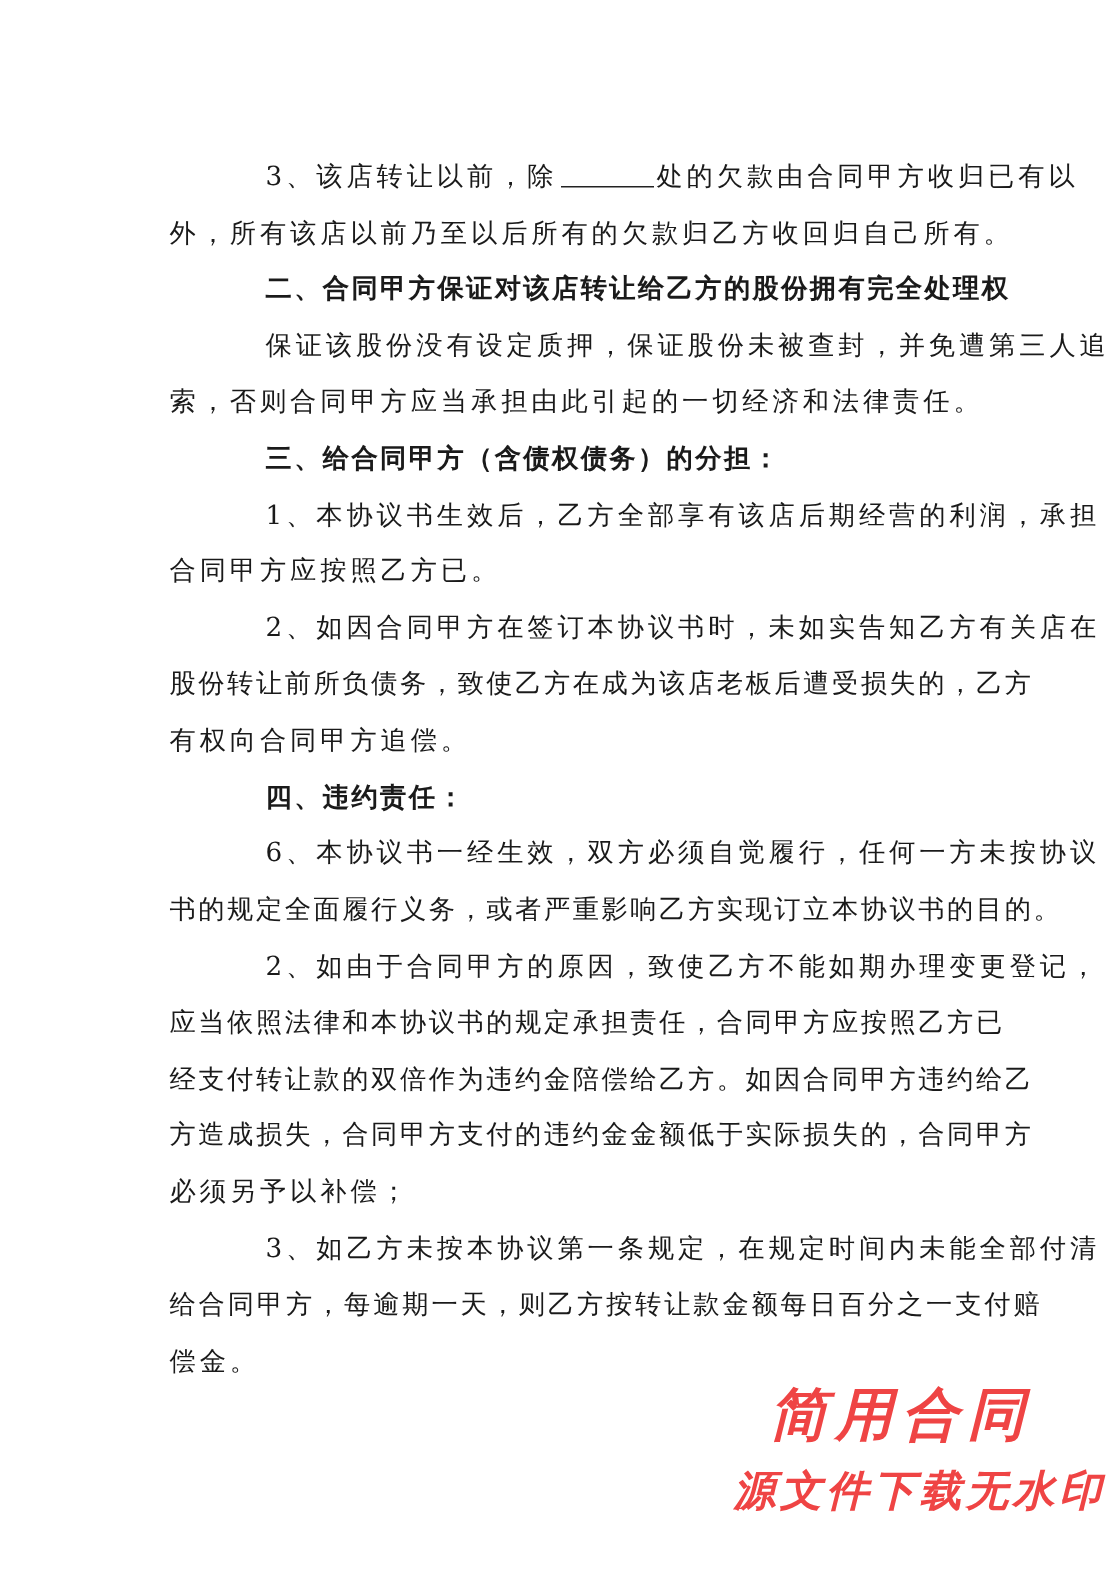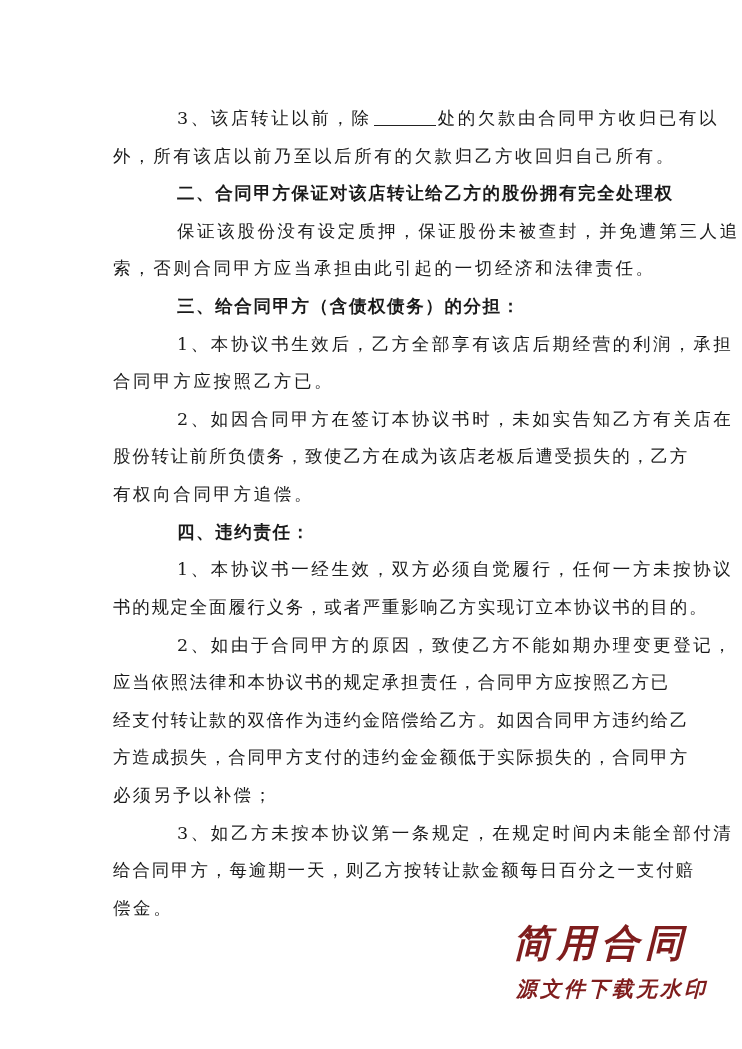--- a/index.html
+++ b/index.html
@@ -4,44 +4,44 @@
 <style>
   html, body { margin: 0; padding: 0; background: #ffffff; }
   body { width: 742px; height: 1049px; position: relative; overflow: hidden;
          font-family: "DejaVu Serif", "Liberation Serif", serif; color: #1a1a1a; }
   .page { position: absolute; left: 113px; top: 100px; width: 520px; }
   .line { position: absolute; left: 0; height: 37px; line-height: 37px; font-size: 17.5px;
           white-space: nowrap; letter-spacing: 2.6px; }
   .indent { left: 32px; margin-left: 32px; }
   .bold { font-weight: bold; font-family: "DejaVu Sans", "Liberation Sans", sans-serif; letter-spacing: 1.6px; text-align: center; }
   .blank { display: inline-block; width: 62px; border-bottom: 1.5px solid #222; height: 20px; vertical-align: -2px; margin: 0 2px; }
-  .wm { position: absolute; color: #7f1d1d; font-family: "DejaVu Sans", "Liberation Sans", sans-serif;
+  .wm { position: absolute; color: #ef4444; font-family: "DejaVu Sans", "Liberation Sans", sans-serif;
         font-weight: bold; font-style: italic; white-space: nowrap; }
   .wm1 { left: 513px; top: 918px; font-size: 38px; letter-spacing: 6px; }
-  .wm2 { left: 516px; top: 975px; font-size: 21px; letter-spacing: 3px; text-align: right; }
+  .wm2 { left: 489px; top: 975px; font-size: 28px; letter-spacing: 3px; text-align: right; }
 </style>
 </head>
 <body>
 
 <div class="page">
   <div class="line indent" style="top:0px">
     <span>3、该店转让以前，除</span><span class="blank"></span><span>处的欠款由合同甲方收归已有以</span>
   </div>
   <div class="line" style="top:38px">外，所有该店以前乃至以后所有的欠款归乙方收回归自己所有。</div>
   <div class="line indent bold" style="top:75px">二、合同甲方保证对该店转让给乙方的股份拥有完全处理权</div>
   <div class="line indent" style="top:113px">保证该股份没有设定质押，保证股份未被查封，并免遭第三人追</div>
   <div class="line" style="top:150px">索，否则合同甲方应当承担由此引起的一切经济和法律责任。</div>
   <div class="line indent bold" style="top:188px">三、给合同甲方（含债权债务）的分担：</div>
   <div class="line indent" style="top:226px">1、本协议书生效后，乙方全部享有该店后期经营的利润，承担</div>
   <div class="line" style="top:263px">合同甲方应按照乙方已。</div>
   <div class="line indent" style="top:301px">2、如因合同甲方在签订本协议书时，未如实告知乙方有关店在</div>
   <div class="line" style="top:338px; letter-spacing:1.7px">股份转让前所负债务，致使乙方在成为该店老板后遭受损失的，乙方</div>
   <div class="line" style="top:376px">有权向合同甲方追偿。</div>
   <div class="line indent bold" style="top:414px">四、违约责任：</div>
-  <div class="line indent" style="top:451px">1、本协议书一经生效，双方必须自觉履行，任何一方未按协议</div>
+  <div class="line indent" style="top:451px">6、本协议书一经生效，双方必须自觉履行，任何一方未按协议</div>
   <div class="line" style="top:489px; letter-spacing:1.7px">书的规定全面履行义务，或者严重影响乙方实现订立本协议书的目的。</div>
   <div class="line indent" style="top:527px">2、如由于合同甲方的原因，致使乙方不能如期办理变更登记，</div>
   <div class="line" style="top:564px; letter-spacing:1.7px">应当依照法律和本协议书的规定承担责任，合同甲方应按照乙方已</div>
   <div class="line" style="top:602px; letter-spacing:1.7px">经支付转让款的双倍作为违约金陪偿给乙方。如因合同甲方违约给乙</div>
   <div class="line" style="top:639px; letter-spacing:1.7px">方造成损失，合同甲方支付的违约金金额低于实际损失的，合同甲方</div>
   <div class="line" style="top:677px">必须另予以补偿；</div>
   <div class="line indent" style="top:715px">3、如乙方未按本协议第一条规定，在规定时间内未能全部付清</div>
   <div class="line" style="top:752px; letter-spacing:1.9px">给合同甲方，每逾期一天，则乙方按转让款金额每日百分之一支付赔</div>
   <div class="line" style="top:790px">偿金。</div>
 </div>

